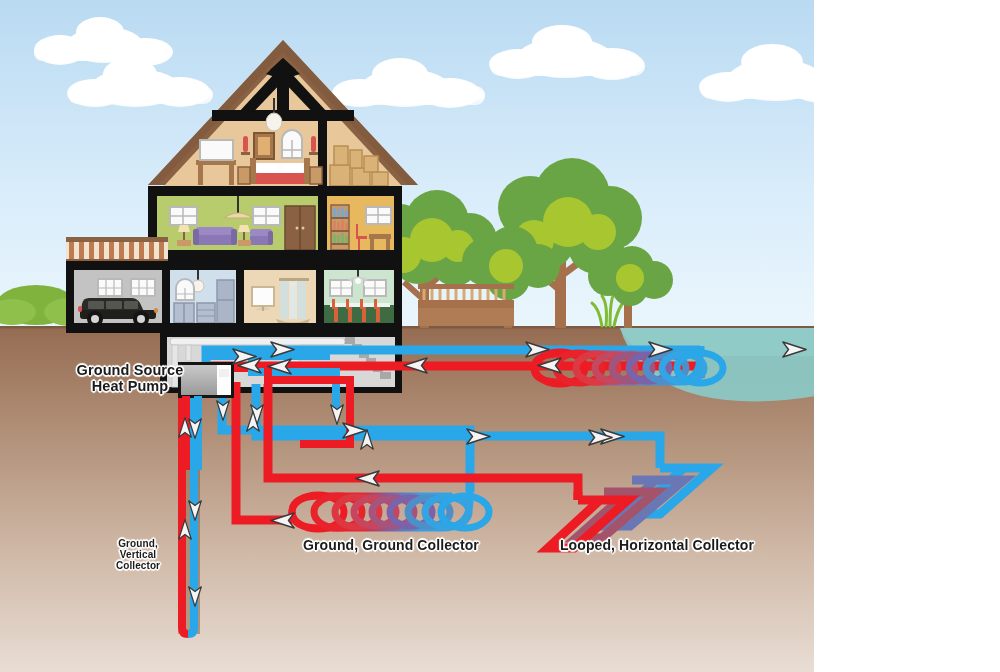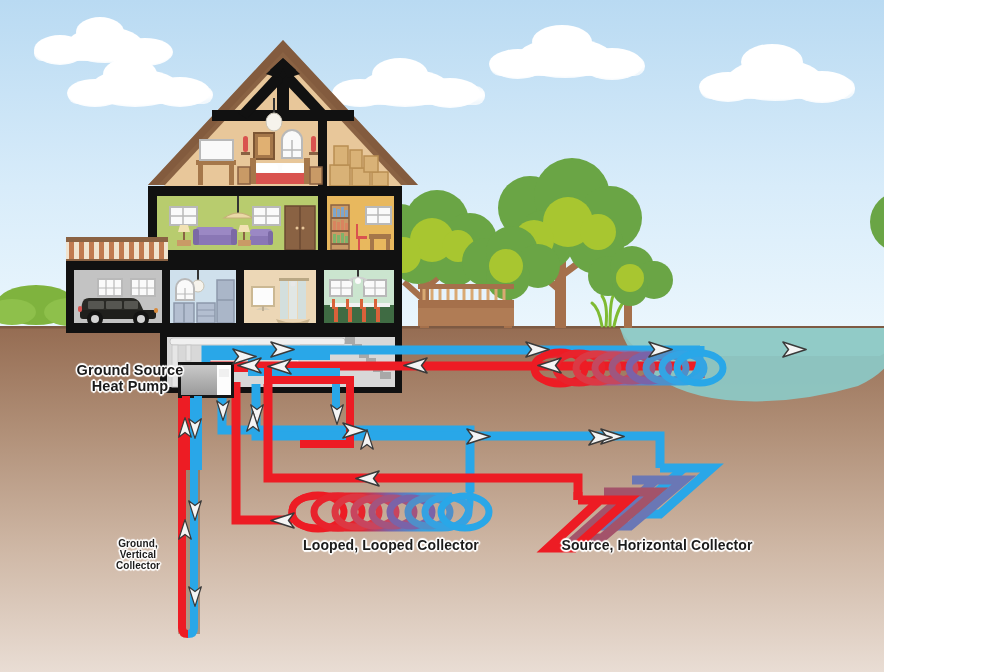--- a/index.html
+++ b/index.html
@@ -3,21 +3,21 @@
 <meta charset="utf-8">
 <title>Ground Source Heat Pump Diagram</title>
 <style>
   html,body{margin:0;padding:0;}
   body{
     font-family:"Liberation Sans", sans-serif;
     background:#fff;
   }
   #stage{
     position:relative;
-    width:884px;height:672px;
+    width:814px;height:672px;
     overflow:hidden;
     background:#0ea5e9;
   }
   #stage svg{display:block;}
   .lbl{
     position:absolute;
     font-family:"Liberation Sans", sans-serif;
     font-weight:bold;
     color:#1b1b1b;
     text-align:center;
@@ -634,18 +634,18 @@
   </g>
 </svg>
 
   <div class="lbl" id="lbl-heatpump">Ground Source
 Heat Pump</div>
 
   <div class="lbl" id="lbl-vertical">Ground,
 Vertical
 Collector</div>
 
-  <div class="lbl" id="lbl-looped">Looped, Looped Collector</div>
-
-  <div class="lbl" id="lbl-horiz">Source, Horizontal Collector</div>
+  <div class="lbl" id="lbl-looped">Ground, Ground Collector</div>
+
+  <div class="lbl" id="lbl-horiz">Looped, Horizontal Collector</div>
 
 
 </div>
 
 </body></html>

